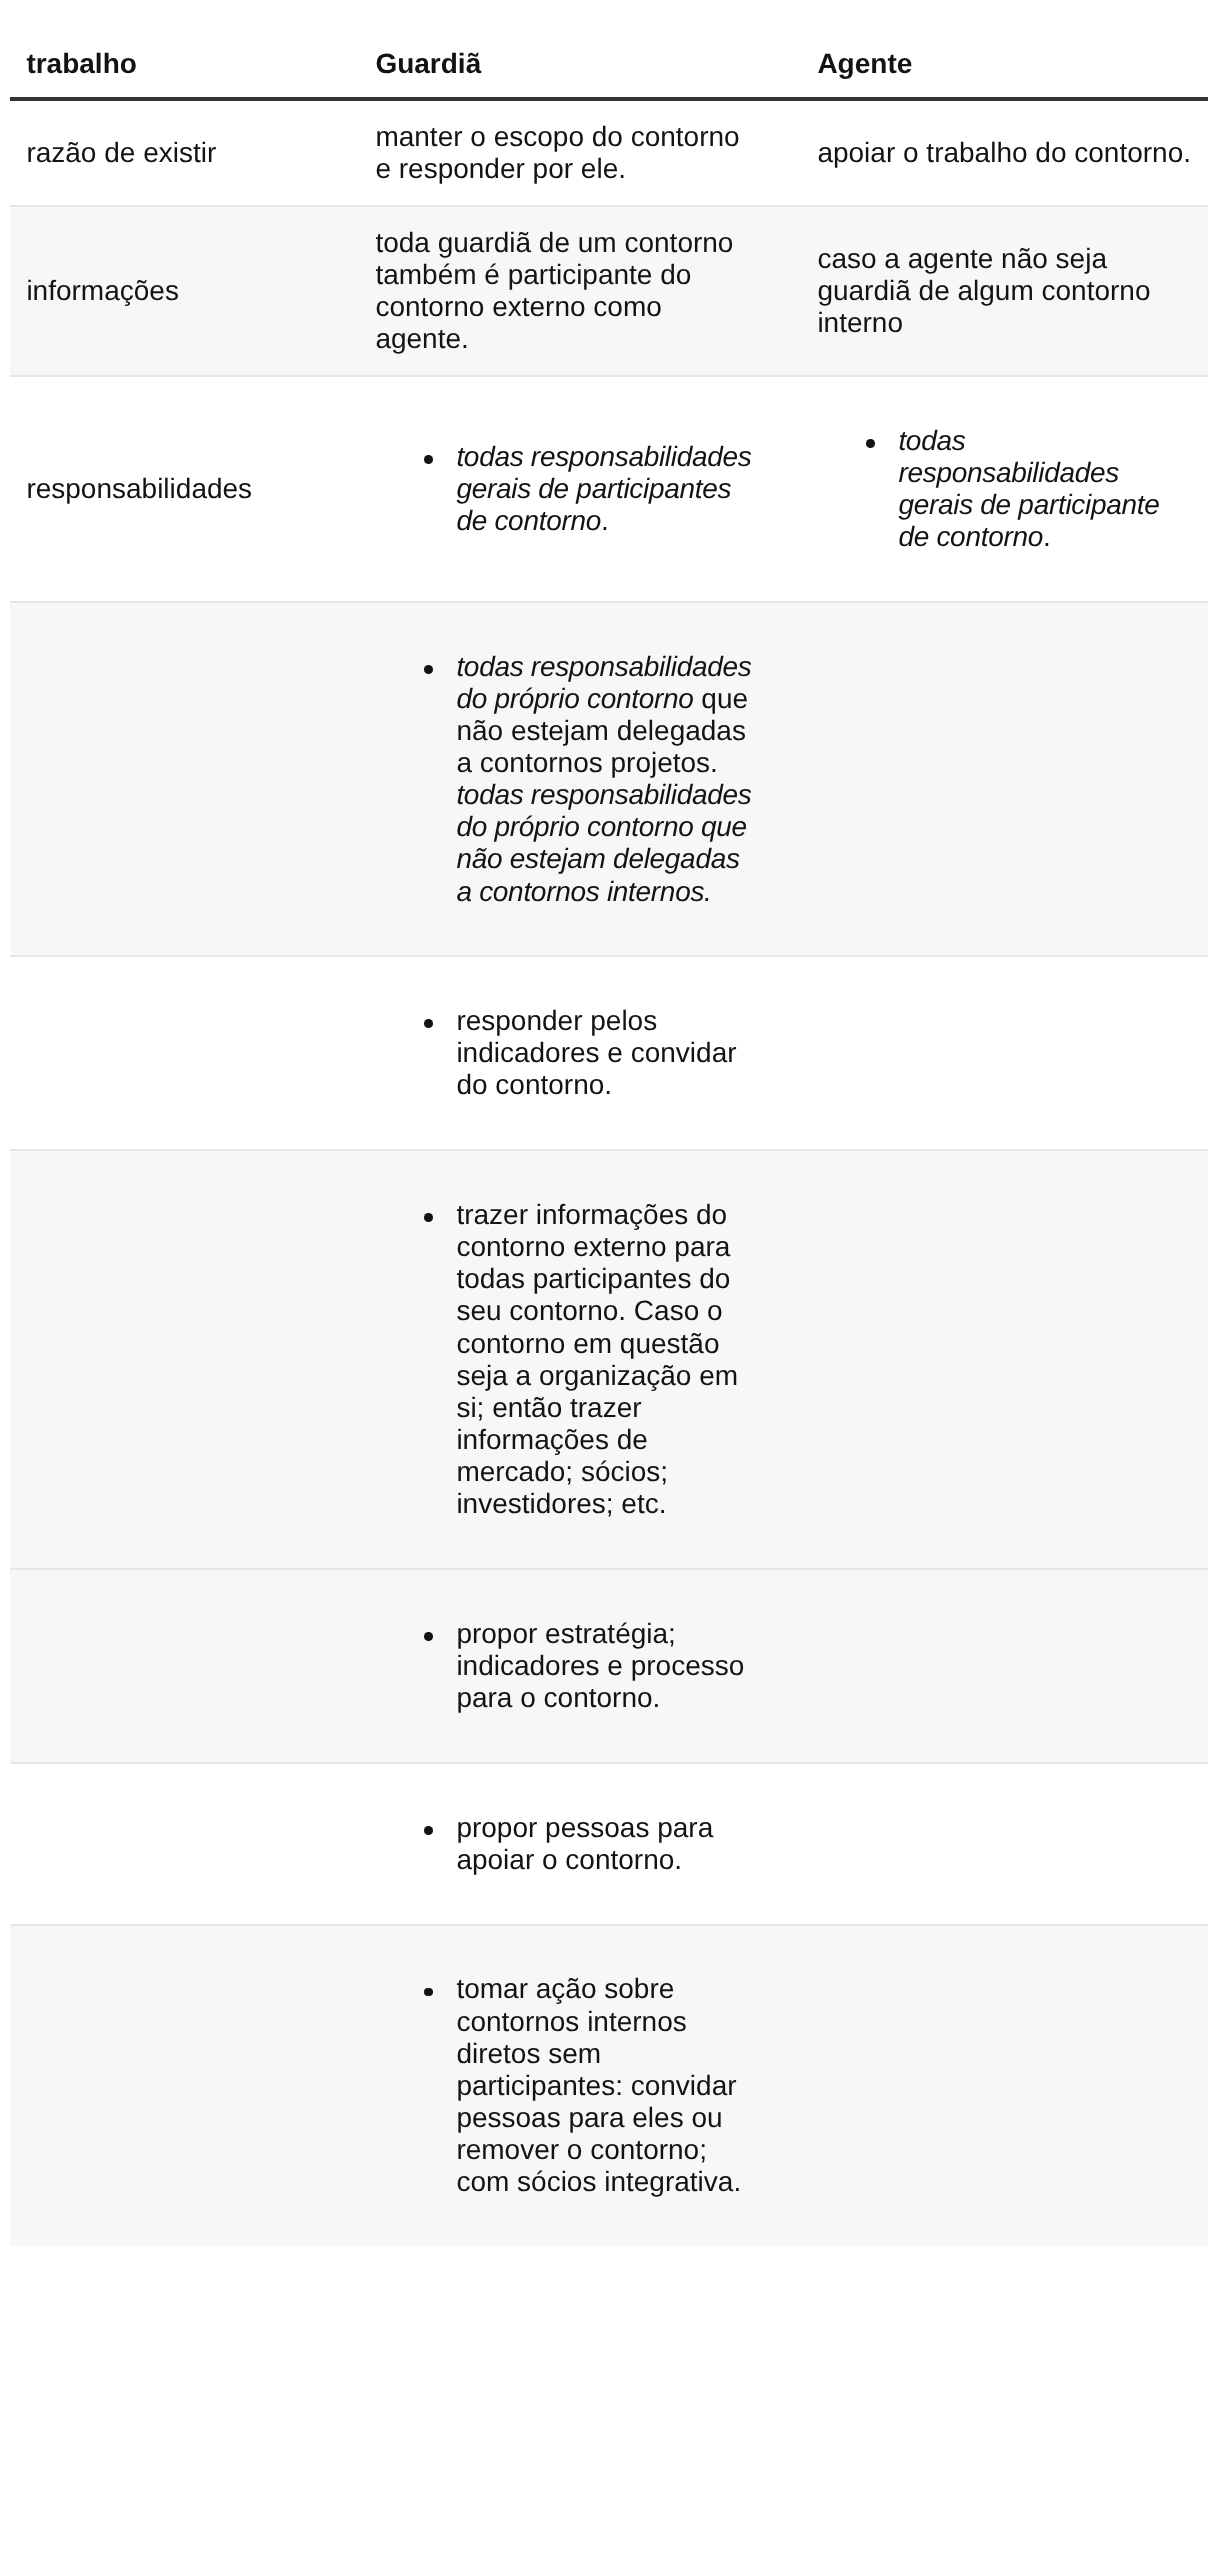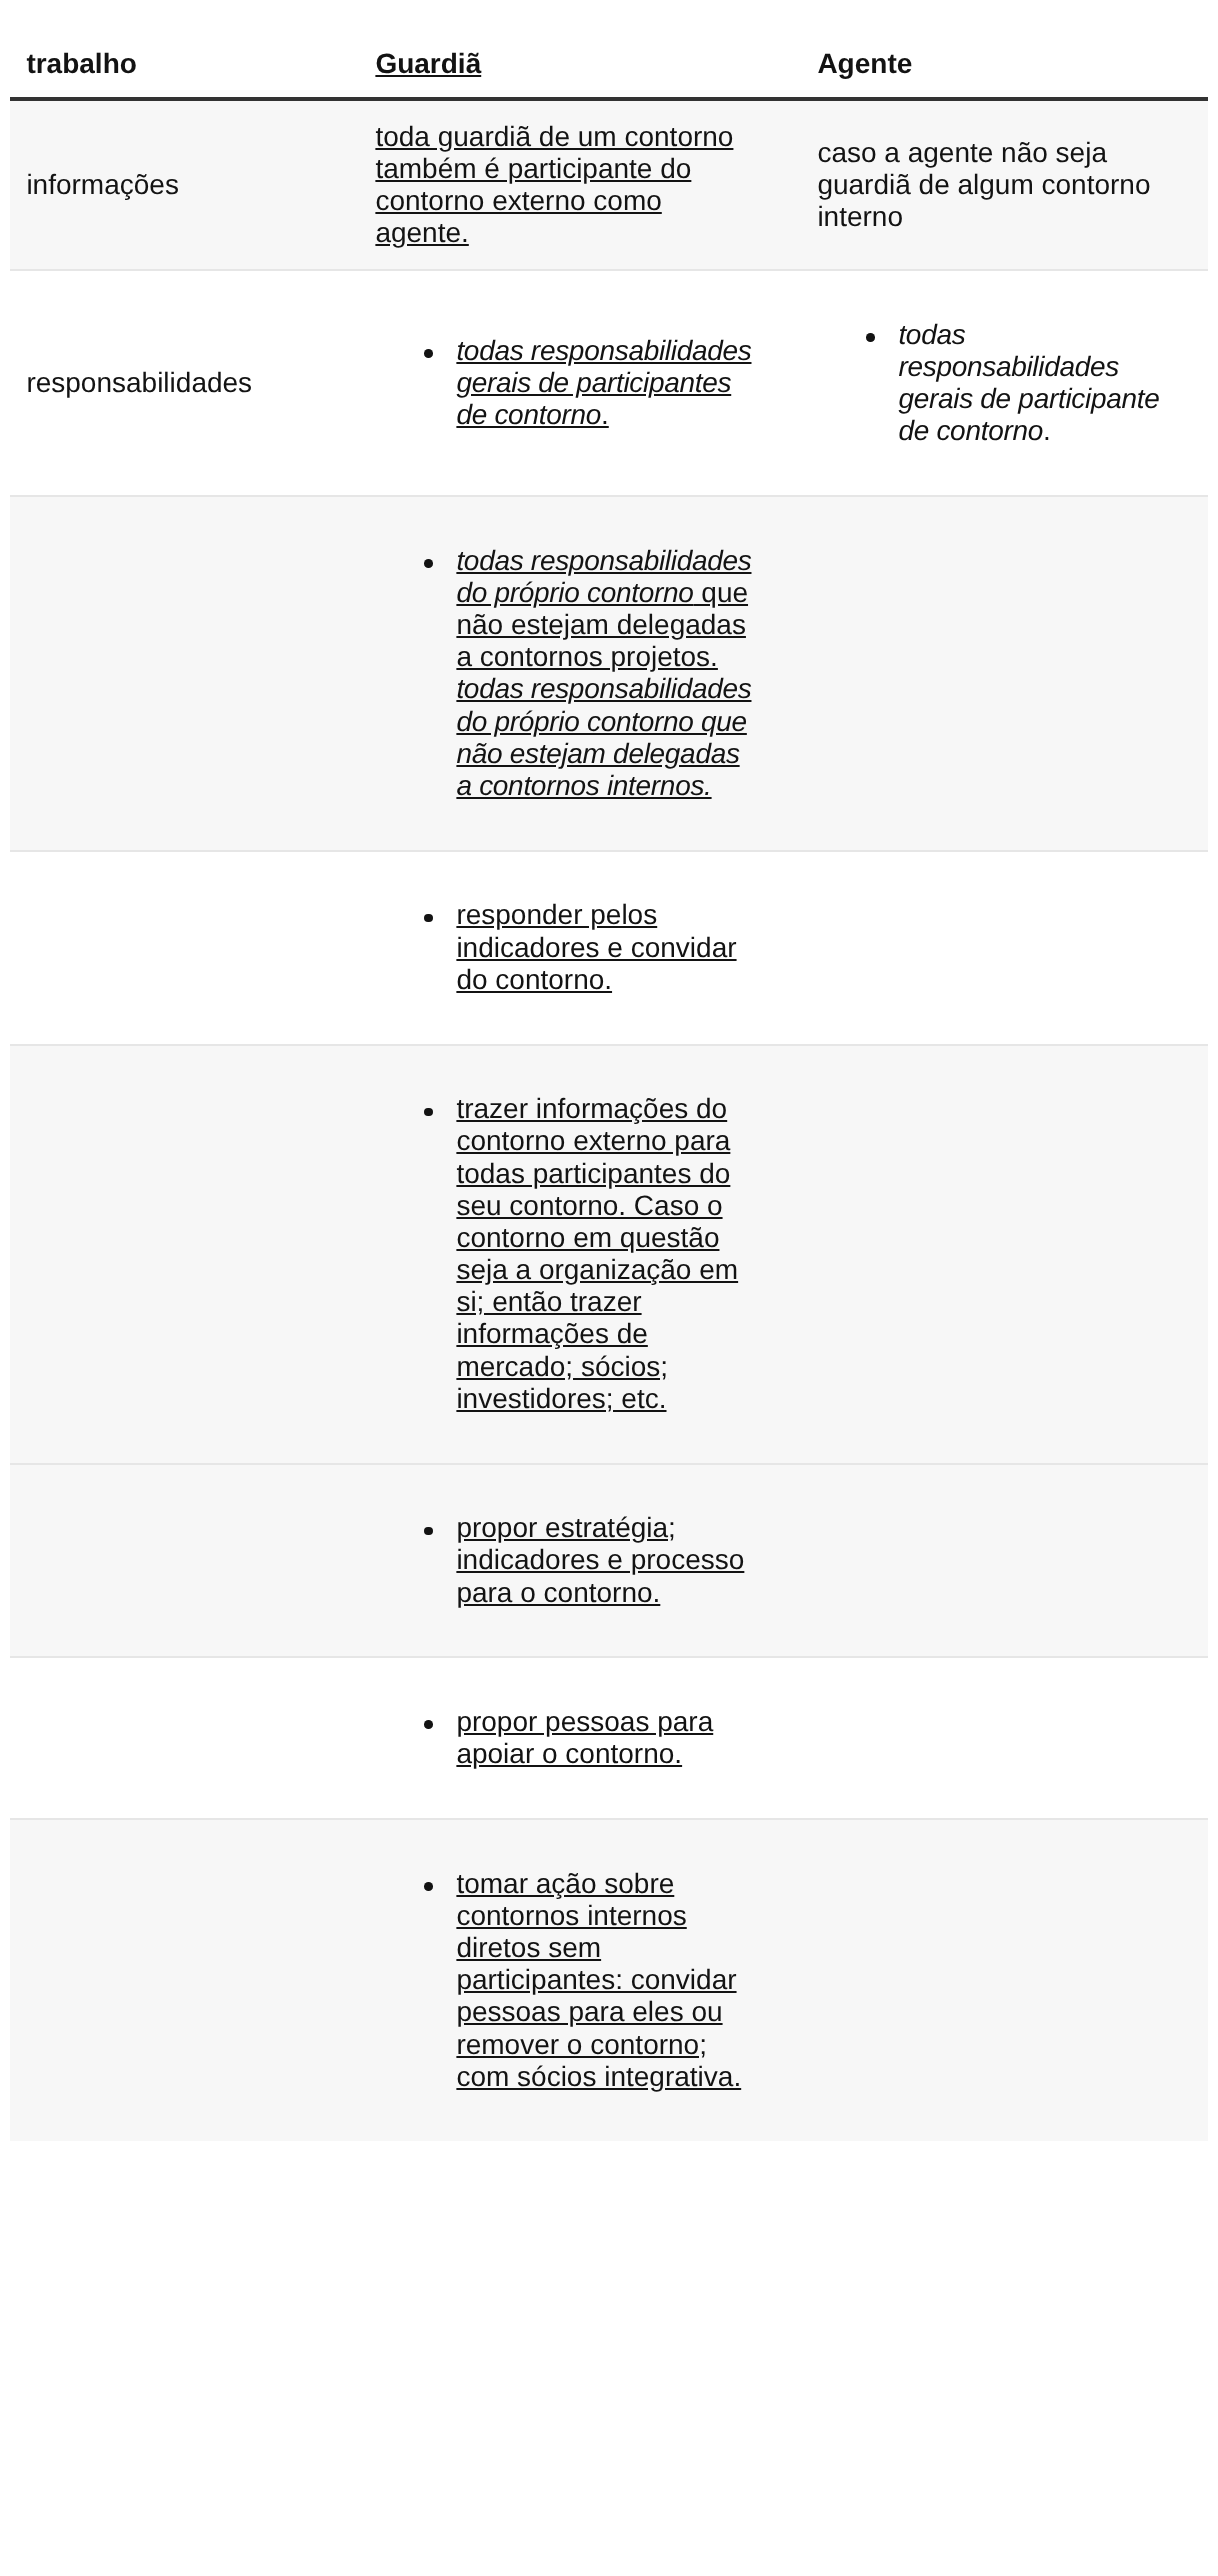--- a/index.html
+++ b/index.html
@@ -46,21 +46,21 @@
   }
   tbody td {
     padding: 9.8px 8px 9.8px 8.2px;
     vertical-align: middle;
     border-top: 1px solid #e6e6e6;
     color: #131313;
     font-size: 14px;
     line-height: 1.1485;
   }
   tbody tr:first-child td { border-top: none; }
-  tbody td.col2, thead th.col2 { padding-right: 23.5px; text-decoration: underline; }
+  tbody td.col2, thead th.col2 { padding-right: 23.5px; }
   tbody tr.alt td { background: #f7f7f7; }
 
   td ul.bullets {
     margin: 14px 0;
     padding: 0 0 0 18px;
     list-style: none;
   }
   td ul.bullets li {
     position: relative;
     padding-left: 22px;
@@ -181,20 +181,25 @@
         <col class="c3">
       </colgroup>
     <thead>
       <tr>
         <th>trabalho</th>
         <th class="col2">Guardiã</th>
         <th>Agente</th>
       </tr>
     </thead>
     <tbody id="table-body">
+        <tr>
+          <td>razão de existir</td>
+          <td class="col2"><span>manter o escopo do contorno e responder por ele.</span></td>
+          <td><span>apoiar o trabalho do contorno.</span></td>
+        </tr>
         <tr class="alt">
           <td>informações</td>
           <td class="col2"><span>toda guardiã de um contorno também é participante do contorno externo como agente.</span></td>
           <td><span>caso a agente não seja guardiã de algum contorno interno</span></td>
         </tr>
         <tr>
           <td>responsabilidades</td>
           <td class="col2">
             <ul class="bullets">
               <li><em>todas responsabilidades gerais de participantes de contorno</em><span>.</span></li>

